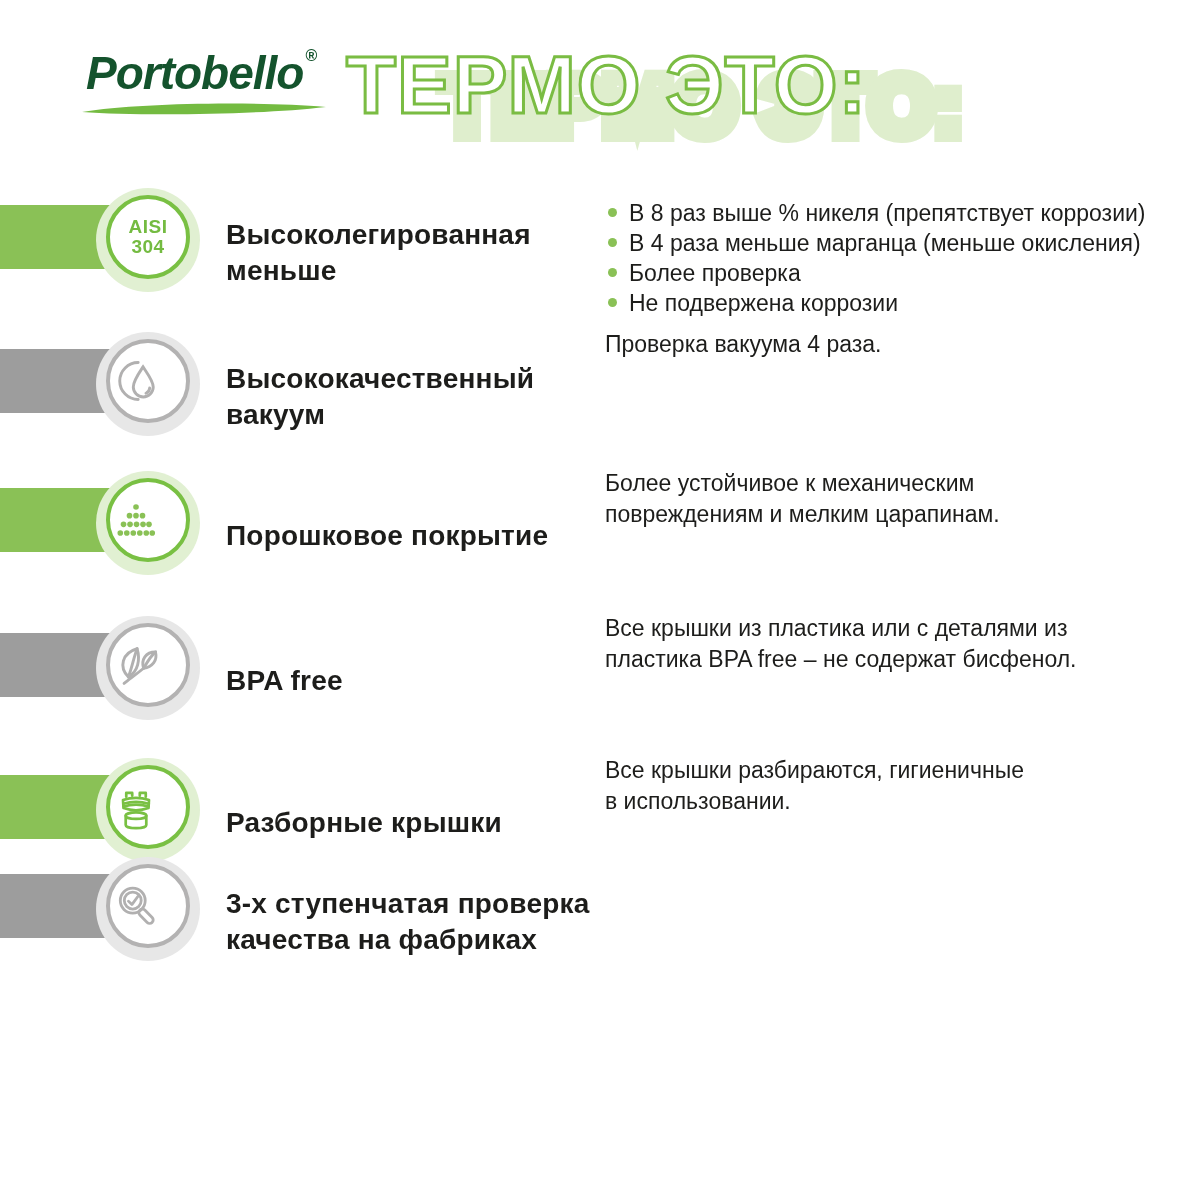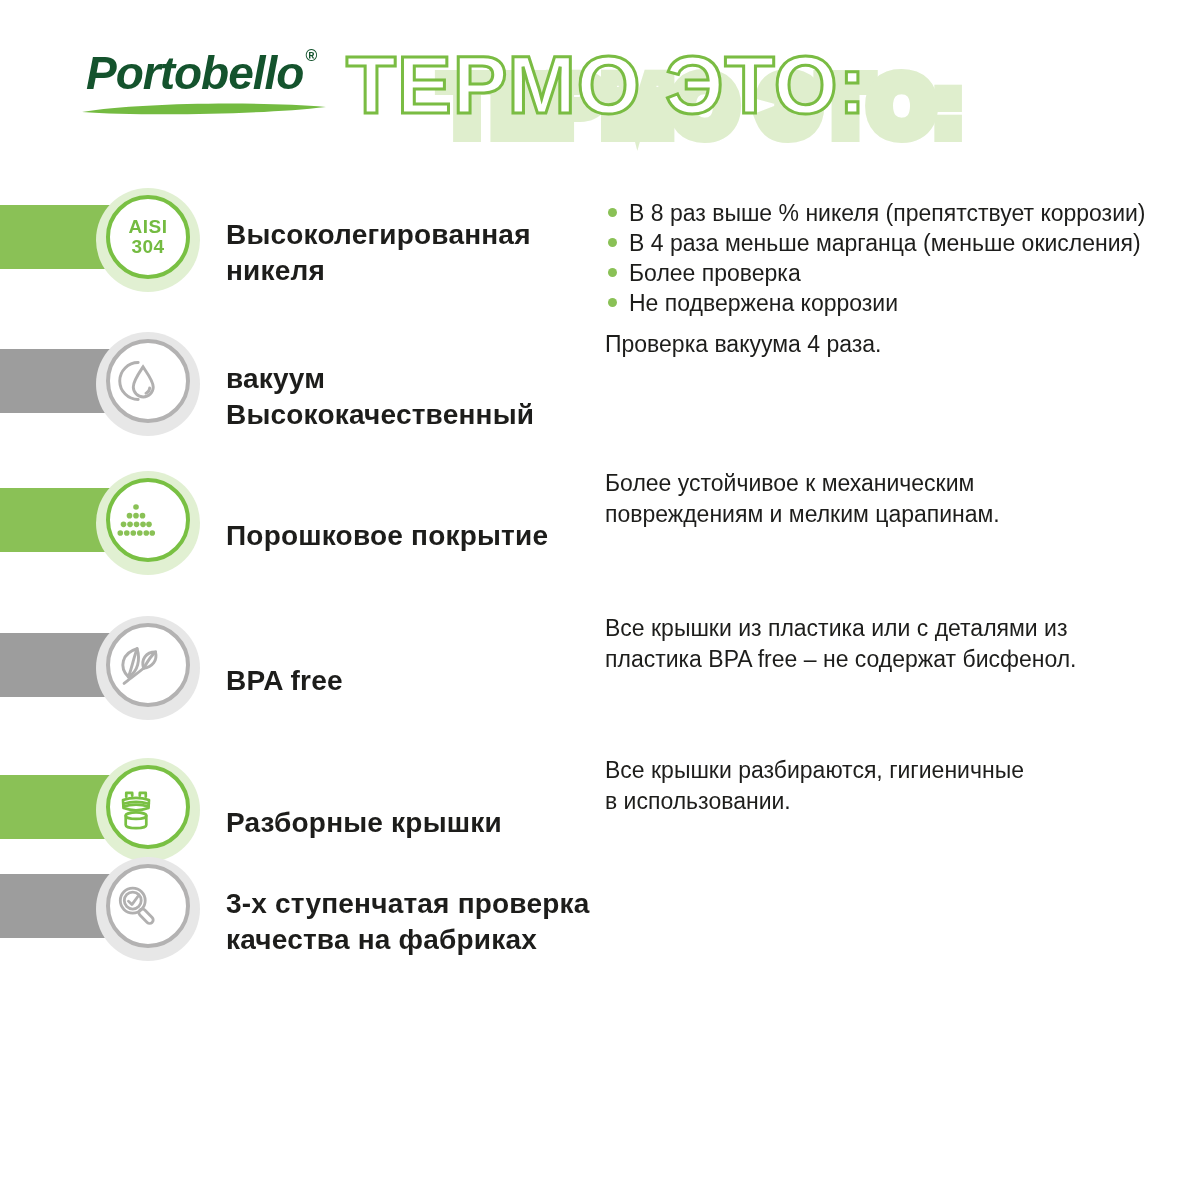--- a/index.html
+++ b/index.html
@@ -72,21 +72,21 @@
   <div class="bar bar-green"></div>
   <div class="halo halo-green"></div>
   <div class="circle circle-green">
     <div class="badge-text">
       <span>AISI</span>
       <span>304</span>
     </div>
   </div>
   <h2 class="title">
     <span>Высоколегированная</span>
-    <span>никеля</span>
+    <span>меньше</span>
   </h2>
   <div class="right offset-bullets">
     <ul class="bullets">
       <li>
           <span class="dot"></span>
           <span>В 8 раз выше % никеля (препятствует коррозии)</span>
         </li>
       <li>
           <span class="dot"></span>
           <span>В 4 раза меньше марганца (меньше окисления)</span>
@@ -107,22 +107,22 @@
   <div class="bar bar-gray"></div>
   <div class="halo halo-gray"></div>
   <div class="circle circle-gray">
     <svg width="52" height="52" viewBox="0 0 48 48" fill="none" stroke="#b1b0b0" stroke-width="2.7" stroke-linecap="round">
       <path d="M26 7 A 17 17 0 1 0 26 41"></path>
       <path d="M30.5 11 C 26.5 17 21.5 24 21.5 29.5 a 9.2 9.2 0 0 0 18.4 0 C 39.9 24 34.5 17 30.5 11 Z"></path>
       <path d="M36.6 30.5 a 5.6 5.6 0 0 1 -3.4 4.8"></path>
     </svg>
   </div>
   <h2 class="title">
+    <span>Высококачественный</span>
     <span>вакуум</span>
-    <span>Высококачественный</span>
   </h2>
   <div class="right">
     <p>Проверка вакуума 4 раза.</p>
   </div>
 </section>
 
 <section class="row" style="top:450px">
   <div class="bar bar-green"></div>
   <div class="halo halo-green"></div>
   <div class="circle circle-green">

